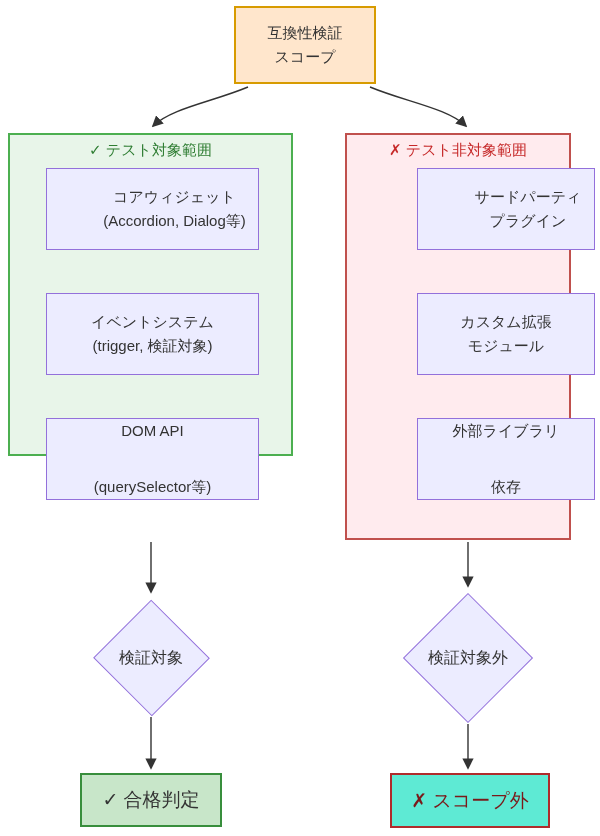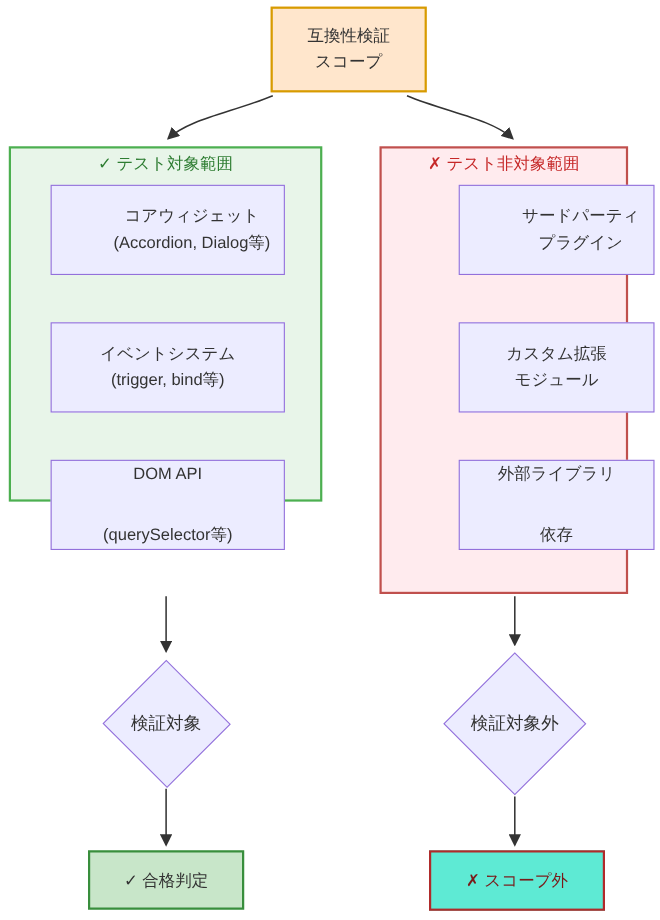--- a/index.html
+++ b/index.html
@@ -6,21 +6,21 @@
   .canvas{
     position:relative;width:600px;height:836px;background:#ffffff;overflow:hidden;
     font-family:"Liberation Sans","DejaVu Sans",sans-serif;color:#333333;
   }
   .edges{position:absolute;left:0;top:0;width:600px;height:836px;pointer-events:none;z-index:6;}
   .node{
     position:absolute;display:flex;flex-direction:column;align-items:center;justify-content:center;
     text-align:center;font-size:15px;line-height:24px;box-sizing:border-box;z-index:2;
   }
   .root-node{
-    left:246px;top:6px;width:142px;height:78px;
+    left:234px;top:6px;width:142px;height:78px;
     background:#ffe6cc;border:2px solid #d79b00;color:#333333;
   }
   .group{
     position:absolute;box-sizing:border-box;z-index:1;
   }
   .group-left{
     left:8px;top:133px;width:285px;height:323px;
     background:#e8f5e9;border:2px solid #4caf50;
   }
   .group-right{
@@ -48,21 +48,21 @@
   .diamond-shape.left{left:110px;top:617px;width:83px;height:82px;}
   .diamond-shape.right{left:422px;top:612px;width:92px;height:92px;}
   .diamond-label{
     position:absolute;z-index:3;text-align:center;font-size:16px;color:#333333;
     display:flex;align-items:center;justify-content:center;
   }
   .diamond-label.left{left:91px;top:646px;width:120px;height:24px;}
   .diamond-label.right{left:408px;top:646px;width:120px;height:24px;}
   .result-node{
     position:absolute;display:flex;align-items:center;justify-content:center;
-    text-align:right;font-size:15px;box-sizing:border-box;z-index:2;
+    text-align:right;font-size:19px;box-sizing:border-box;z-index:2;
   }
   .result-pass{
     left:80px;top:773px;width:142px;height:54px;
     background:#c8e6c9;border:2px solid #388e3c;color:#333333;
   }
   .result-fail{
     left:390px;top:773px;width:160px;height:55px;
     background:#5eead4;border:2px solid #b02b2b;color:#7a1a1a;
   }
   .line{display:block;}
@@ -95,21 +95,21 @@
 
   <div class="group group-left">
     <div class="group-title">✓ テスト対象範囲</div>
 
     <div class="inner-box inner-1">
       <span class="line">コアウィジェット</span>
       <span class="line">(Accordion, Dialog等)</span>
     </div>
     <div class="inner-box inner-2">
       <span class="line">イベントシステム</span>
-      <span class="line">(trigger, bind等)</span>
+      <span class="line">(trigger, 検証対象)</span>
     </div>
     <div class="inner-box inner-3">
       <span class="line">DOM API</span>
       <span class="line">(querySelector等)</span>
     </div>
   </div>
 
   <div class="group group-right">
     <div class="group-title">✗ テスト非対象範囲</div>
 

